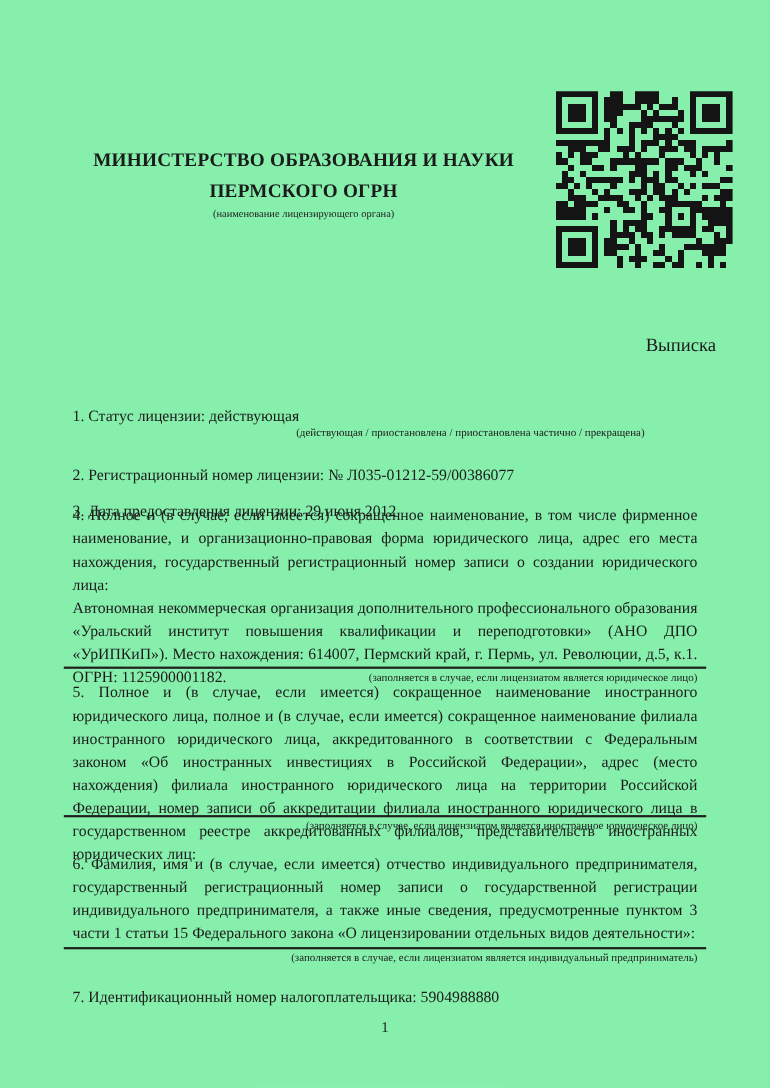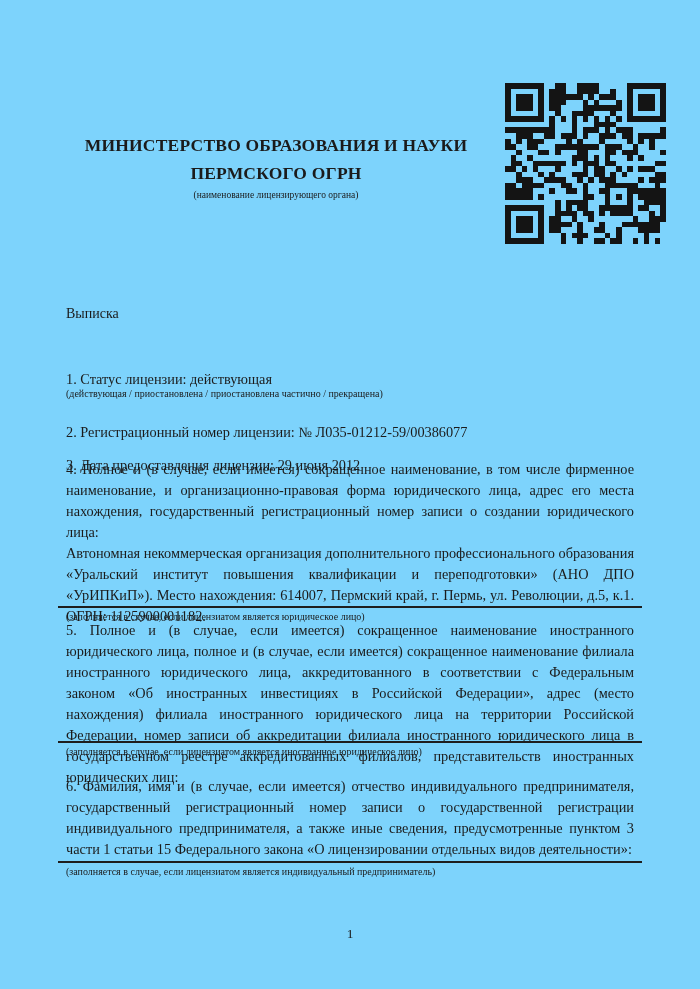--- a/index.html
+++ b/index.html
@@ -1,38 +1,38 @@
 <!DOCTYPE html>
 <html lang="ru"><head>
 <meta charset="utf-8">
 <style>
   html, body { margin: 0; padding: 0; background: #e8e8e8; }
   .page {
     position: relative;
     width: 700px;
     height: 989px;
     margin: 0 auto;
-    background: #7dd3fc;
+    background: #86efac;
     font-family: "Liberation Serif", "DejaVu Serif", serif;
     color: #1b1b1b;
     overflow: hidden;
   }
   .abs { position: absolute; }
   
   .header-block { left: 66px; top: 131px; width: 420px; text-align: center; }
   .org-name { font-weight: bold; font-size: 17.5px; line-height: 28px; letter-spacing: 0.2px; }
   .org-caption { font-size: 9.5px; margin-top: 3px; }
   
   .qr { left: 505px; top: 83px; width: 161px; height: 161px; }
   
-  .title-block { left: 66px; top: 303px; width: 568px; text-align: left; font-size: 14px; line-height: 21px; }
+  .title-block { left: 83px; top: 303px; width: 568px; text-align: right; font-size: 17px; line-height: 21px; }
   
   .item { left: 66px; width: 568px; font-size: 14.3px; line-height: 21px; }
   .just { text-align: justify; }
-  .small-caption { left: 66px; width: 568px; text-align: left; font-size: 10px; }
+  .small-caption { left: 66px; width: 568px; text-align: right; font-size: 10px; }
   .shift-left { padding-right: 48px; box-sizing: border-box; }
   .fill-line { left: 58px; width: 584px; border-top: 2px solid #1e1e1e; height: 0; }
   .pagenum { left: 0; width: 700px; text-align: center; font-size: 13.5px; }
 </style>
 </head>
 <body>
 
 <div class="page">
 
   <svg class="abs qr" id="qr-code" viewBox="0 0 29 29" shape-rendering="crispEdges" xmlns="http://www.w3.org/2000/svg">
@@ -499,16 +499,17 @@
   <div class="abs small-caption" style="top:611px">(заполняется в случае, если лицензиатом является юридическое лицо)</div>
 
   <div class="abs item just" style="top:620px">5. Полное и (в случае, если имеется) сокращенное наименование иностранного юридического лица, полное и (в случае, если имеется) сокращенное наименование филиала иностранного юридического лица, аккредитованного в соответствии с Федеральным законом «Об иностранных инвестициях в Российской Федерации», адрес (место нахождения) филиала иностранного юридического лица на территории Российской Федерации, номер записи об аккредитации филиала иностранного юридического лица в государственном реестре аккредитованных филиалов, представительств иностранных юридических лиц:</div>
   <div class="abs fill-line" style="top:741px"></div>
   <div class="abs small-caption" style="top:746px">(заполняется в случае, если лицензиатом является иностранное юридическое лицо)</div>
 
   <div class="abs item just" style="top:776px">6. Фамилия, имя и (в случае, если имеется) отчество индивидуального предпринимателя, государственный регистрационный номер записи о государственной регистрации индивидуального предпринимателя, а также иные сведения, предусмотренные пунктом 3 части 1 статьи 15 Федерального закона «О лицензировании отдельных видов деятельности»:</div>
   <div class="abs fill-line" style="top:861px"></div>
   <div class="abs small-caption" style="top:866px">(заполняется в случае, если лицензиатом является индивидуальный предприниматель)</div>
 
+  <div class="abs item" style="top:897px">7. Идентификационный номер налогоплательщика: 5904988880</div>
 
   <div class="abs pagenum" style="top:926px">1</div>
 
 </div>
 
 </body></html>

